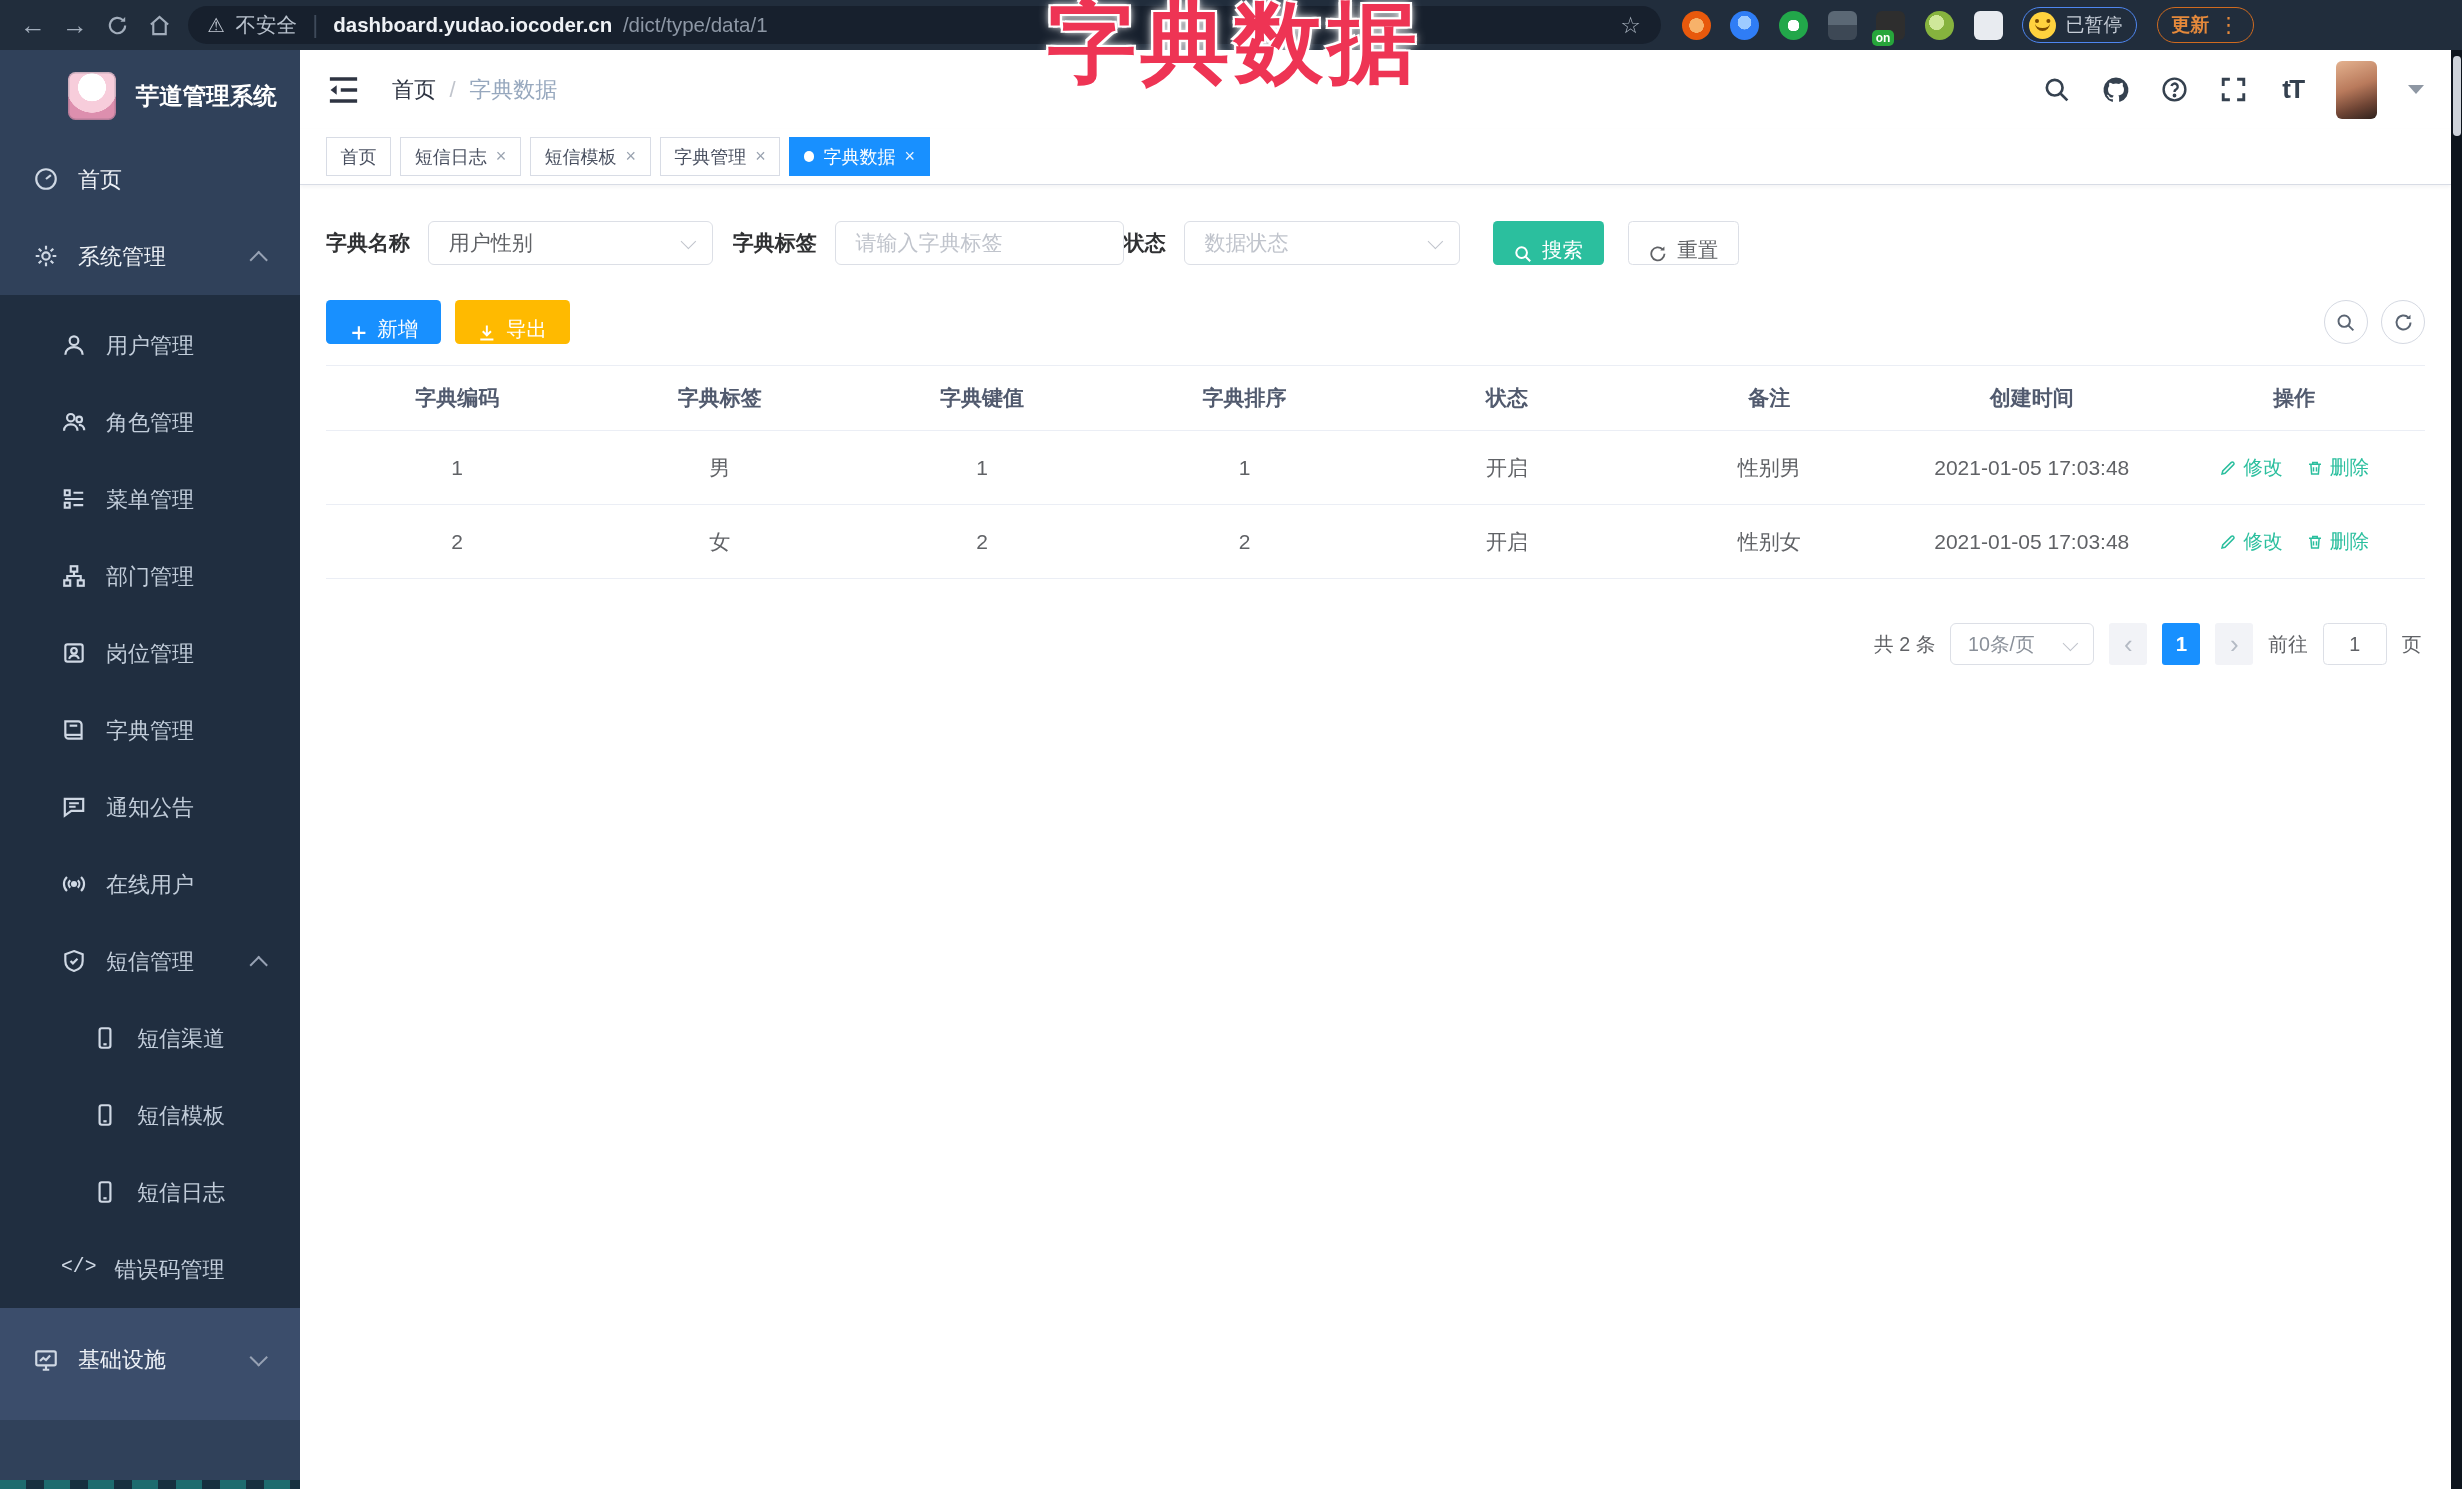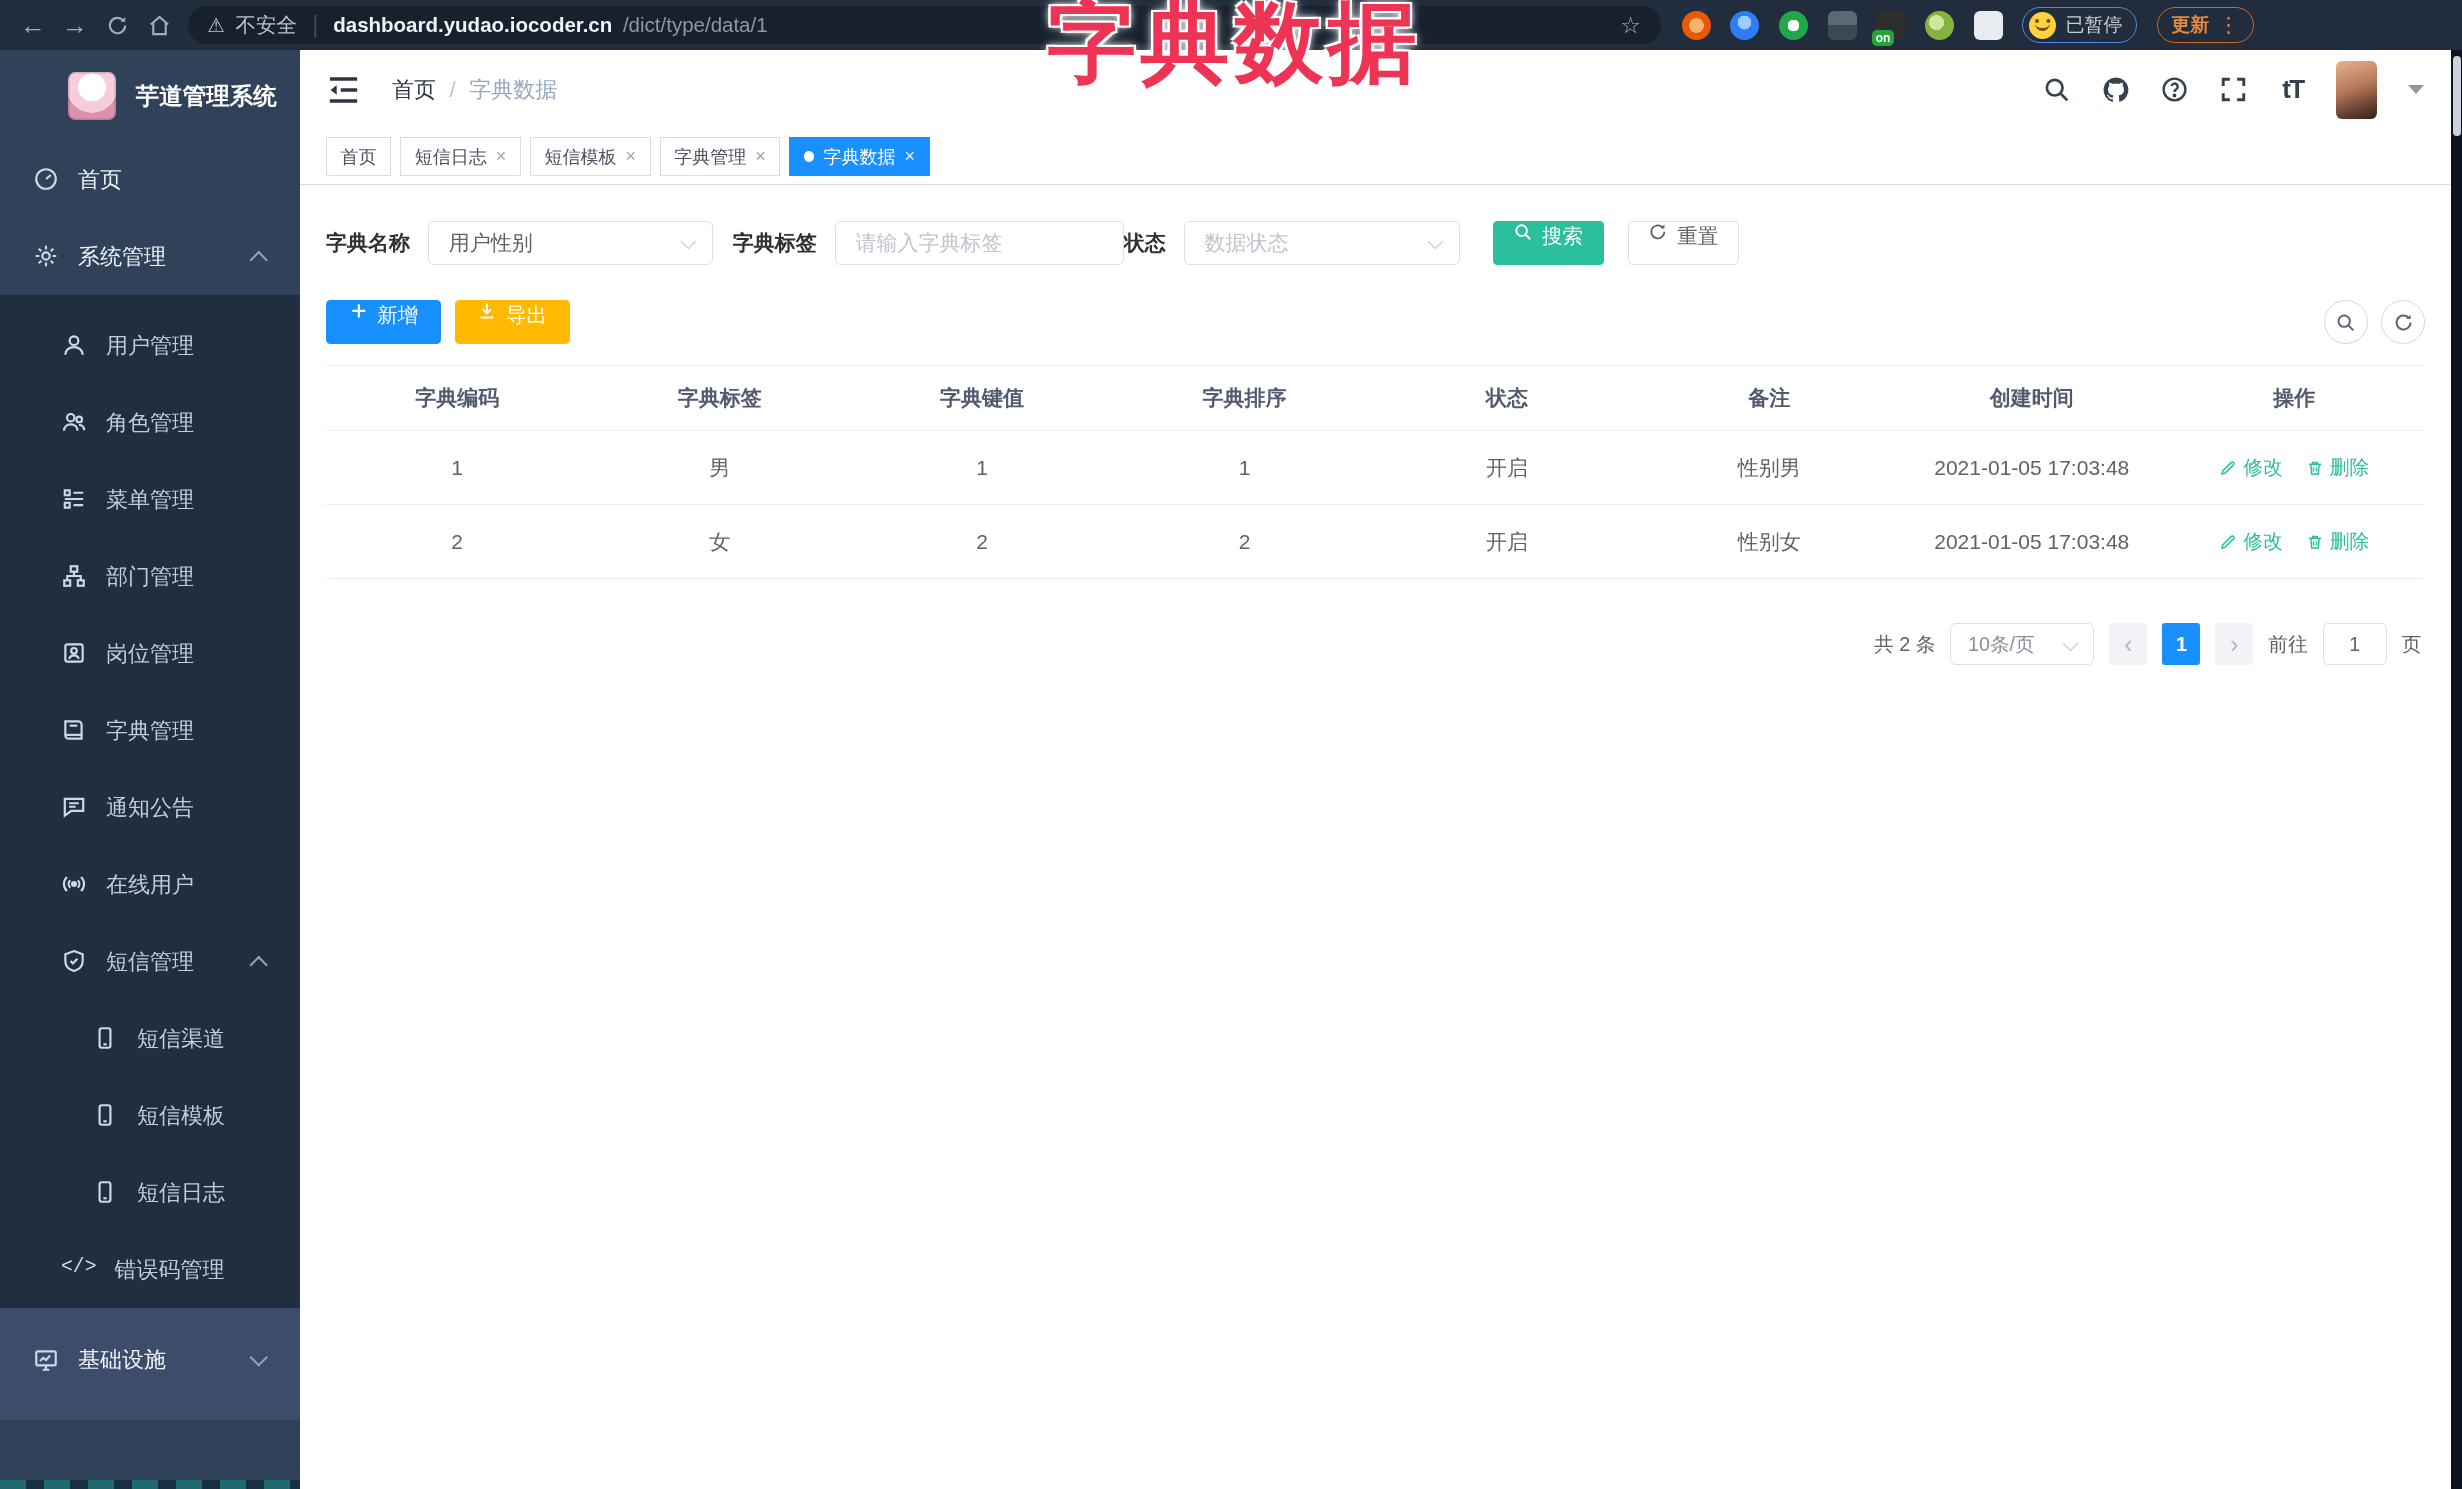--- a/index.html
+++ b/index.html
@@ -99,21 +99,21 @@
         display:flex;align-items:center;padding:0 19.7px;color:#606266;font-size:21px;
         box-sizing:border-box;position:relative}
   .sel::after{content:"";position:absolute;right:18px;top:13.6px;width:9.8px;height:9.8px;
       border-right:1.5px solid #c0c4cc;border-bottom:1.5px solid #c0c4cc;transform:rotate(45deg)}
   .ph{color:#c0c4cc}
   input.ctrl{outline:none}
   input.ctrl::placeholder{color:#c0c4cc}
   .w-sel1{width:285px;margin-right:19.7px}
   .w-inp{width:289px;}
   .w-sel2{width:276px;margin-right:33px}
-  .btn{height:44px;border-radius:4.5px;display:inline-flex;align-items:flex-start;justify-content:center;
+  .btn{height:44px;border-radius:4.5px;display:inline-flex;align-items:flex-end;justify-content:center;
        gap:9px;font-size:20.5px;padding:0 19.7px;border:0.8px solid transparent;cursor:pointer;
        box-sizing:border-box;white-space:nowrap}
   .btn-search{background:#2bbf9e;color:#fff}
   .btn-reset{background:#fff;border-color:#dcdfe6;color:#606266;margin-left:24px}
 
   
   .toolbar{display:flex;align-items:center;padding:35px 26px 0}
   .btn-add{background:#1890ff;color:#fff;width:115px}
   .btn-export{background:#ffba00;color:#fff;width:115px;margin-left:13.6px}
   .toolspacer{flex:1}

